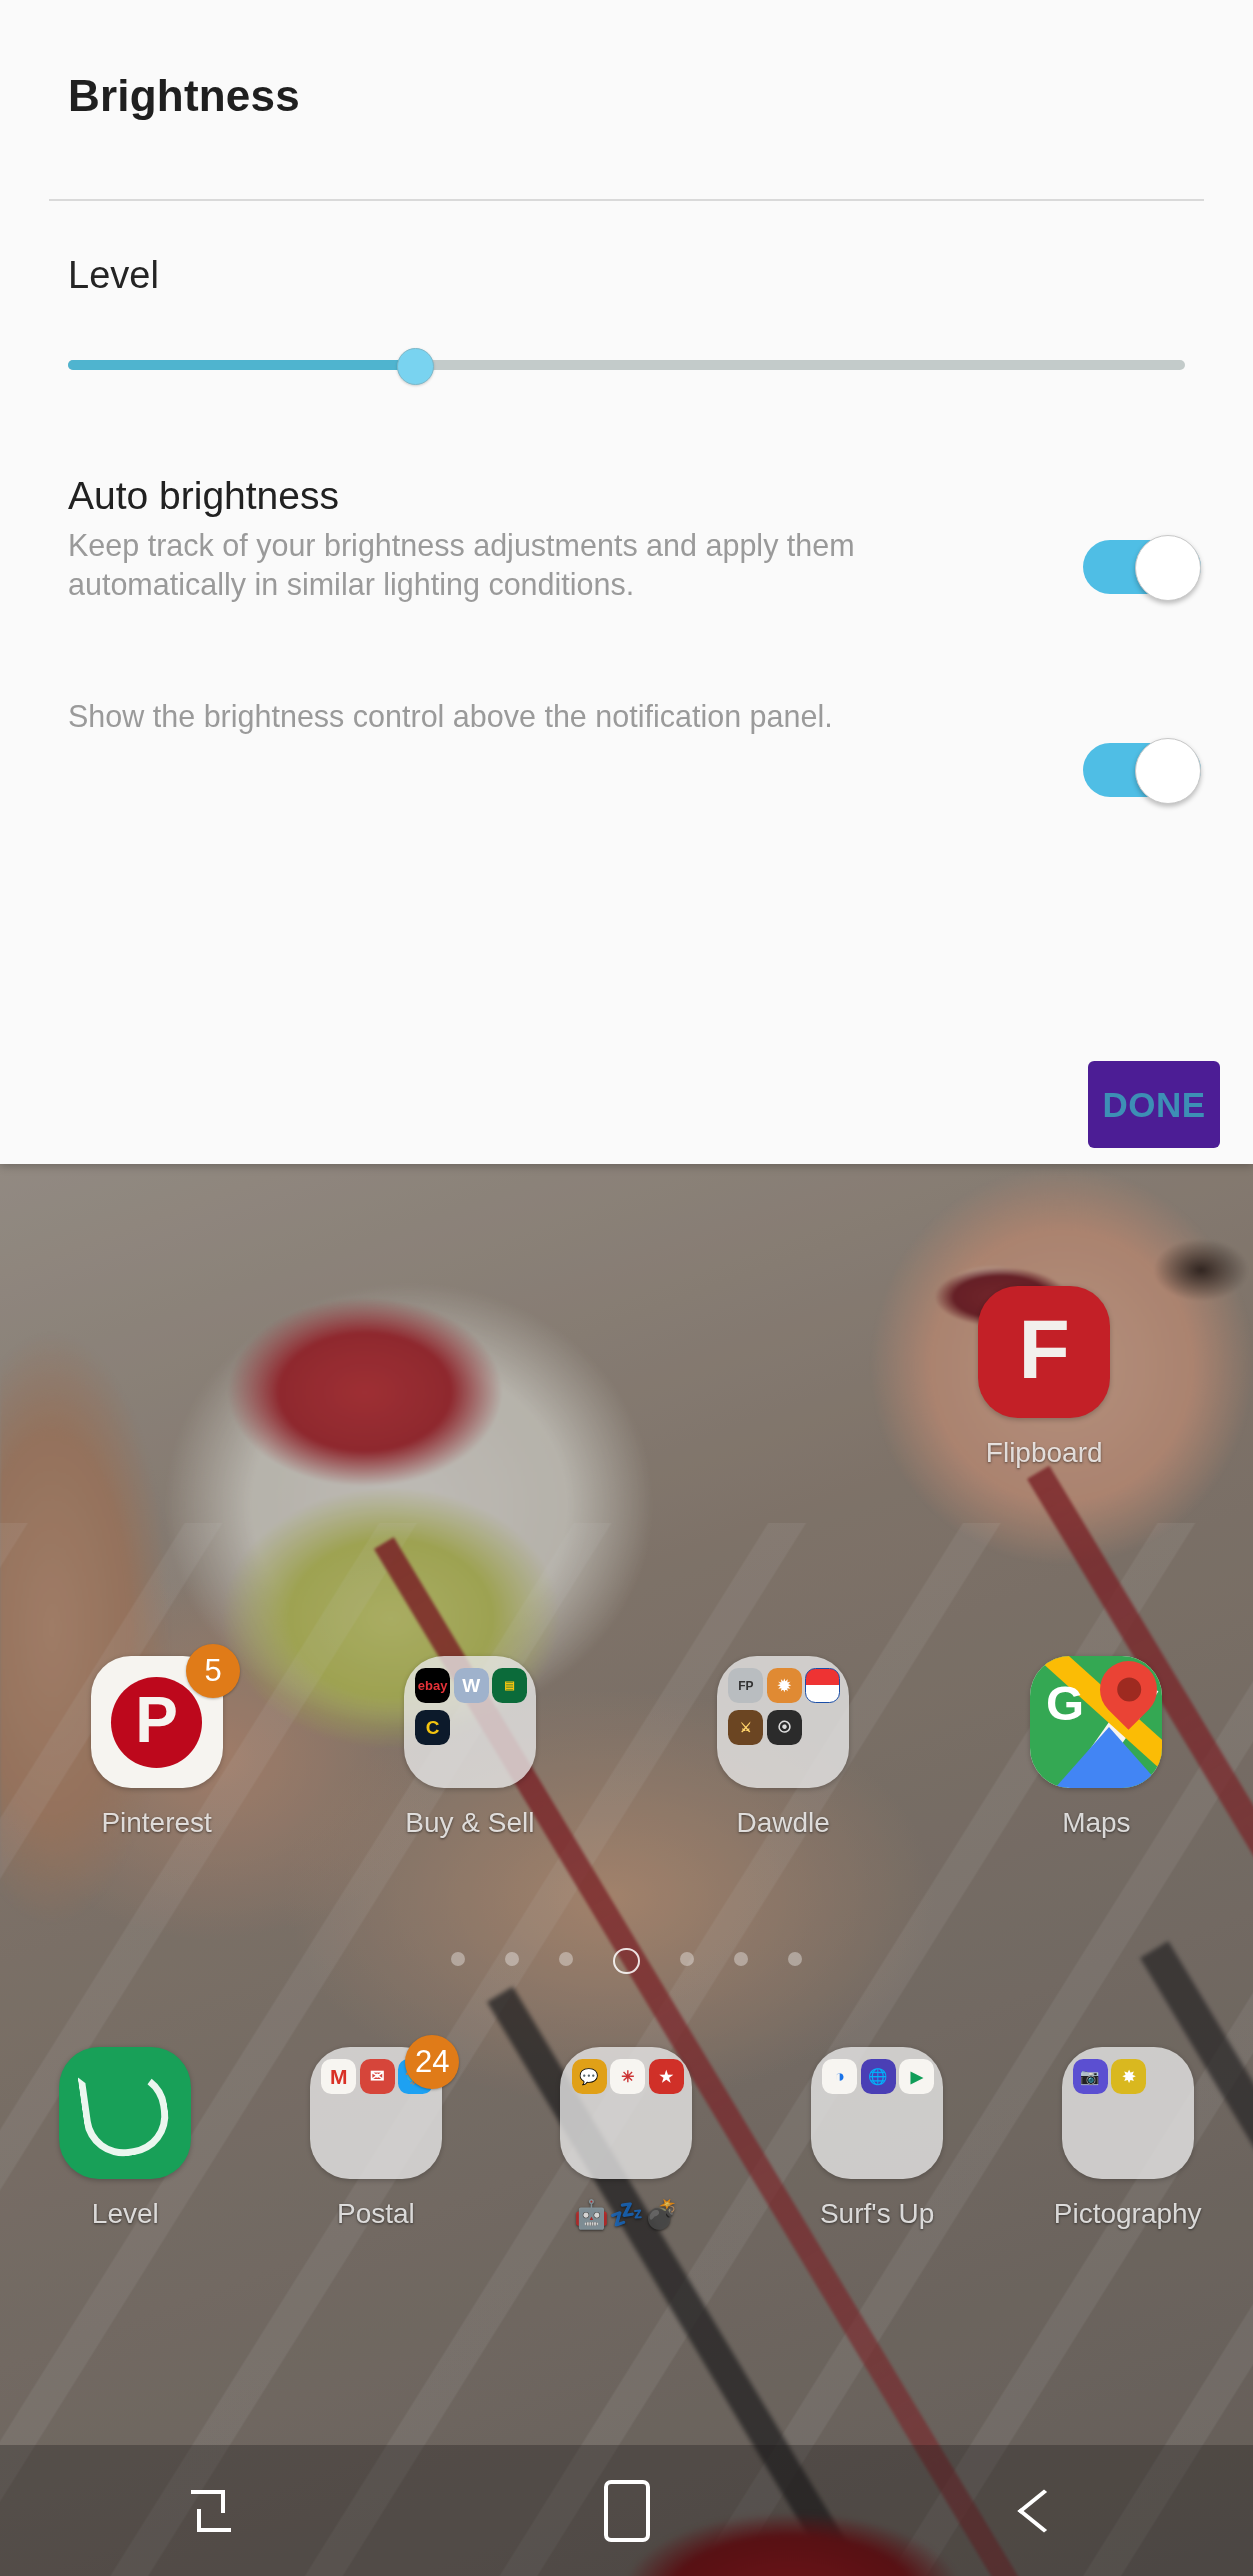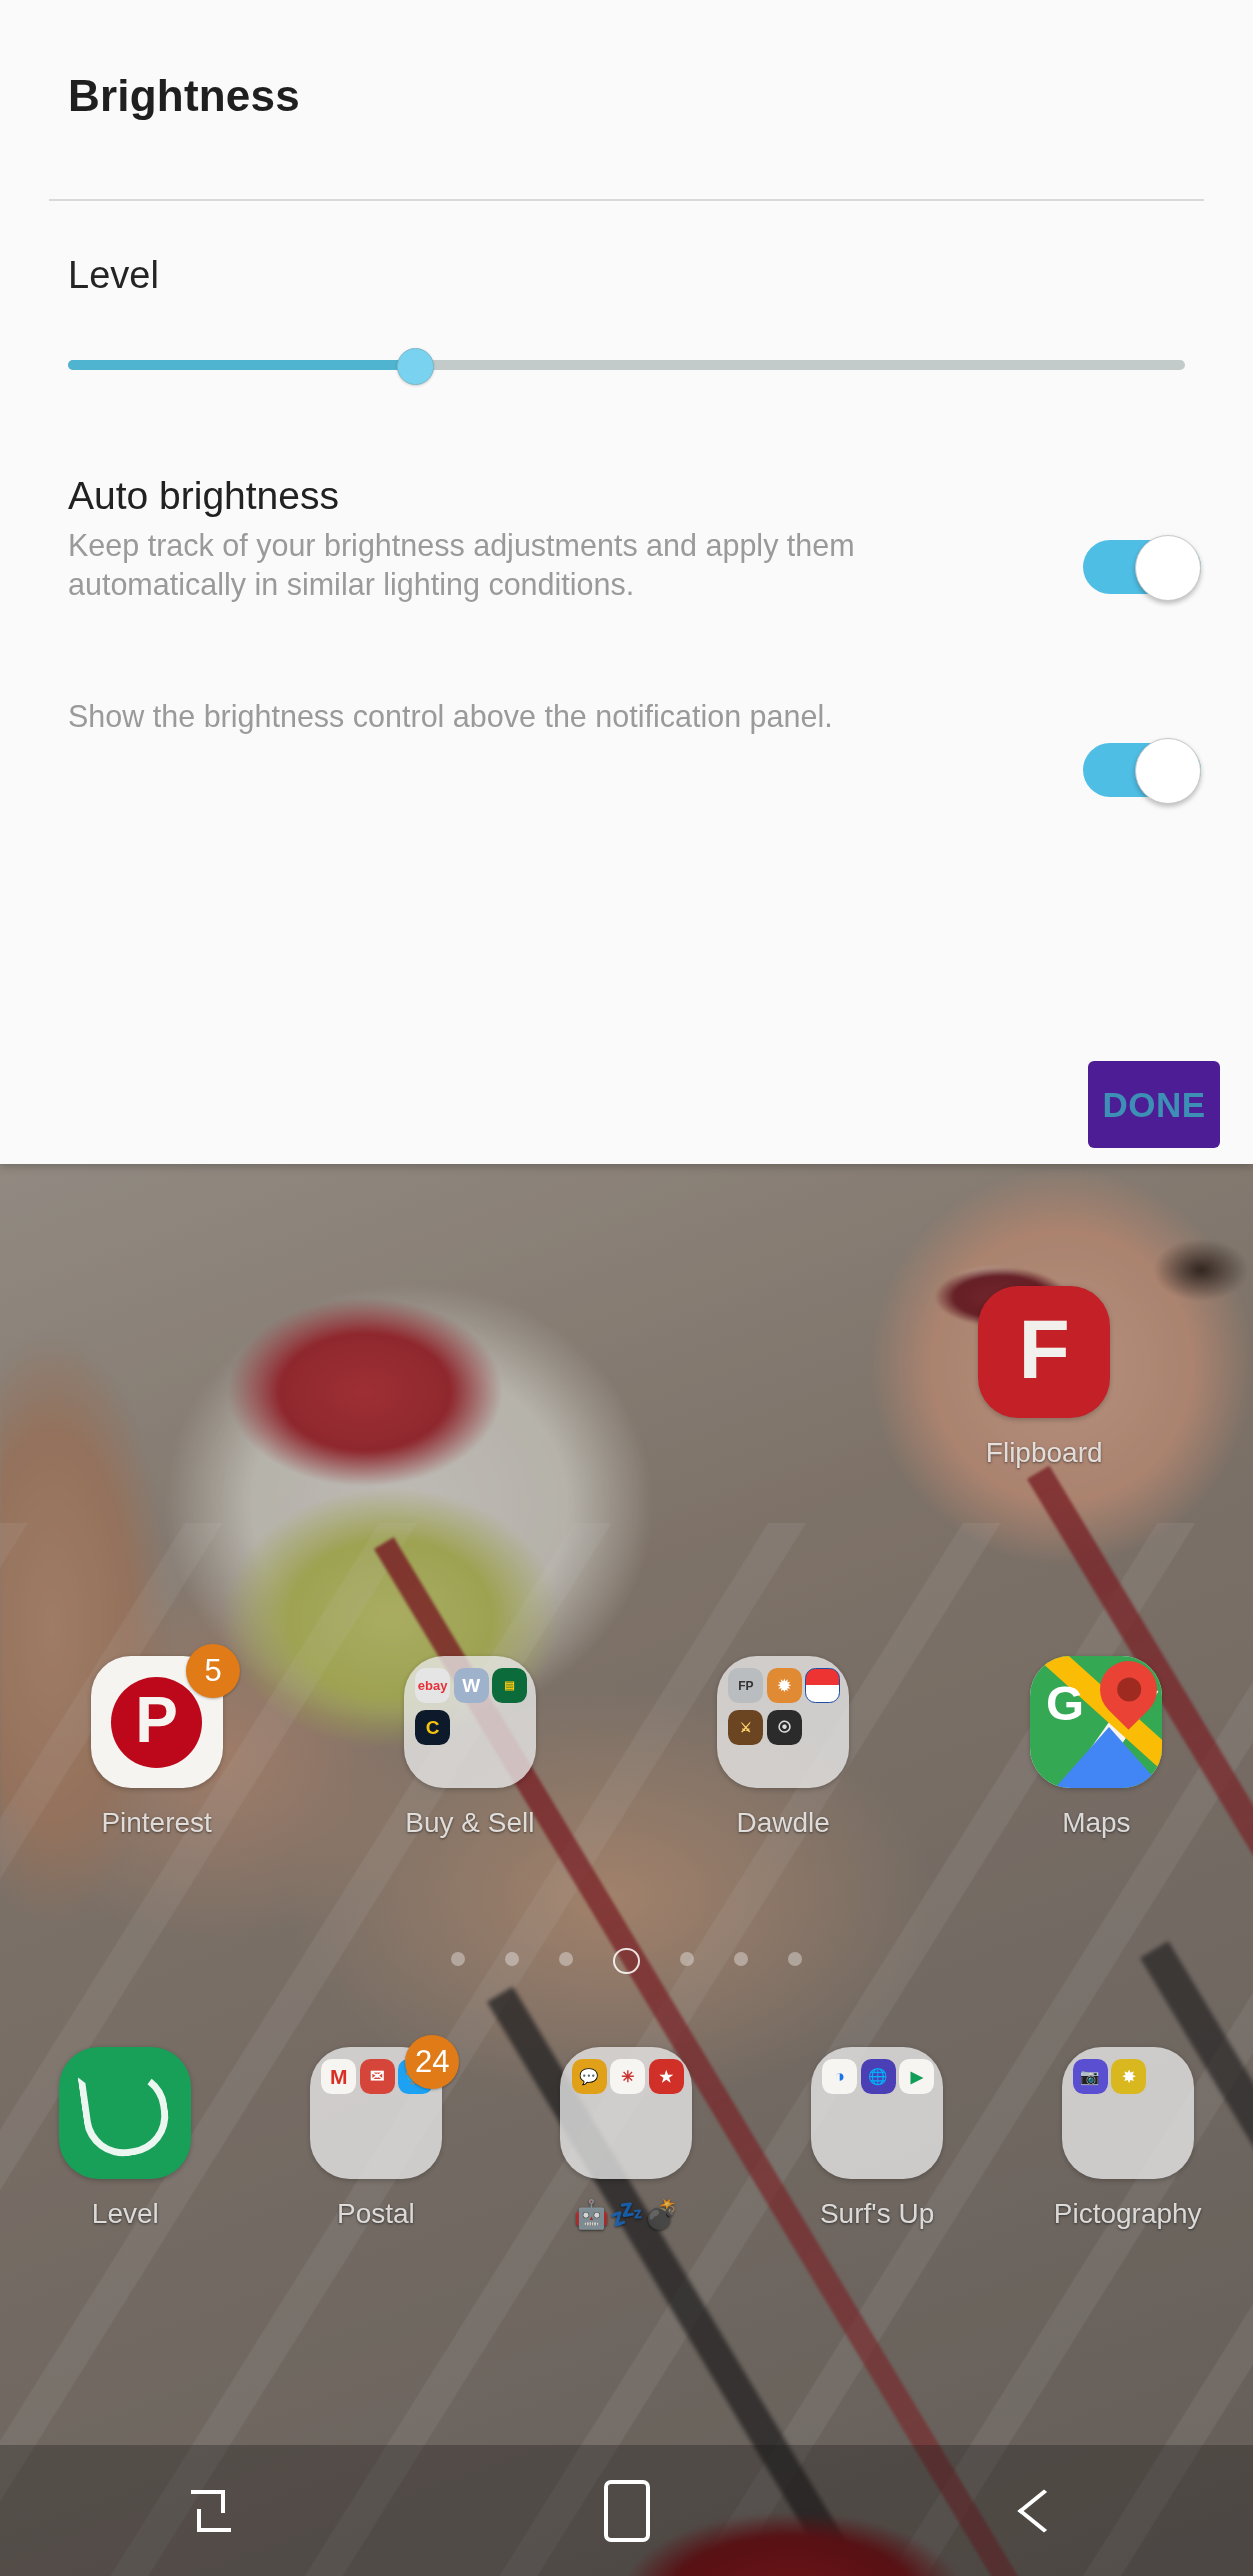--- a/index.html
+++ b/index.html
@@ -450,21 +450,21 @@
               </div>
           </div>
           <div class="badge">5</div>
         </div>
         <div class="app-label">Pinterest</div>
       </div>
 
       <div class="app-cell">
         <div class="icon-wrap">
           <div class="folder">
-            <div class="mini" style="background:#e5e5e5;color:#e53238;font-size:13px;">ebay</div>
+            <div class="mini" style="background:#000000;color:#e53238;font-size:13px;">ebay</div>
             <div class="mini" style="background:#9fb2cc;color:#fff;">W</div>
             <div class="mini" style="background:#0b6b3a;color:#f3c40f;font-size:11.3px;">▤</div>
             <div class="mini" style="background:#0c1a2b;color:#f3c40f;">C</div>
           </div>
         </div>
         <div class="app-label">Buy &amp; Sell</div>
       </div>
 
       <div class="app-cell">
         <div class="icon-wrap">

